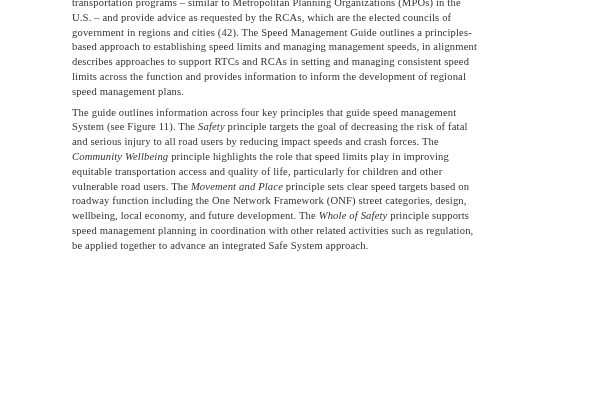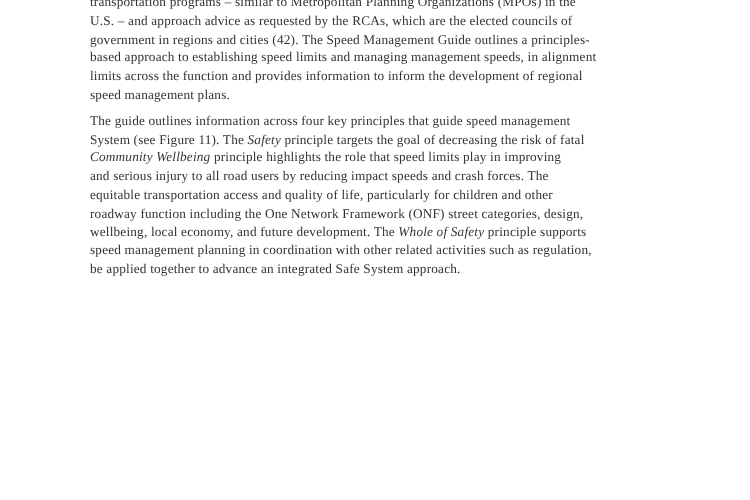--- a/index.html
+++ b/index.html
@@ -38,30 +38,32 @@
   .it {
     font-style: italic;
   }
 </style>
 </head>
 <body>
 
 <div class="page-text" id="text-root">
     <div class="para">
       <div class="line"><span>transportation programs – similar to Metropolitan Planning Organizations (MPOs) in the</span></div>
-      <div class="line"><span>U.S. – and approach advice as requested by the RCAs, which are the elected councils of</span></div>
+      <div class="line"><span>U.S. – and provide advice as requested by the RCAs, which are the elected councils of</span></div>
       <div class="line"><span>government in regions and cities (42). The Speed Management Guide outlines a principles-</span></div>
       <div class="line"><span>based approach to establishing speed limits and managing management speeds, in alignment</span></div>
+      <div class="line"><span>describes approaches to support RTCs and RCAs in setting and managing consistent speed</span></div>
       <div class="line"><span>limits across the function and provides information to inform the development of regional</span></div>
       <div class="line"><span>speed management plans.</span></div>
     </div>
     <div class="para">
       <div class="line"><span>The guide outlines information across four key principles that guide speed management</span></div>
       <div class="line"><span>System (see Figure 11). The </span><span class="it">Safety</span><span> principle targets the goal of decreasing the risk of fatal</span></div>
+      <div class="line"><span>and serious injury to all road users by reducing impact speeds and crash forces. The</span></div>
       <div class="line"><span class="it">Community Wellbeing</span><span> principle highlights the role that speed limits play in improving</span></div>
-      <div class="line"><span>and serious injury to all road users by reducing impact speeds and crash forces. The</span></div>
       <div class="line"><span>equitable transportation access and quality of life, particularly for children and other</span></div>
+      <div class="line"><span>vulnerable road users. The </span><span class="it">Movement and Place</span><span> principle sets clear speed targets based on</span></div>
       <div class="line"><span>roadway function including the One Network Framework (ONF) street categories, design,</span></div>
       <div class="line"><span>wellbeing, local economy, and future development. The </span><span class="it">Whole of Safety</span><span> principle supports</span></div>
       <div class="line"><span>speed management planning in coordination with other related activities such as regulation,</span></div>
       <div class="line"><span>be applied together to advance an integrated Safe System approach.</span></div>
     </div>
   </div>
 
 </body></html>

